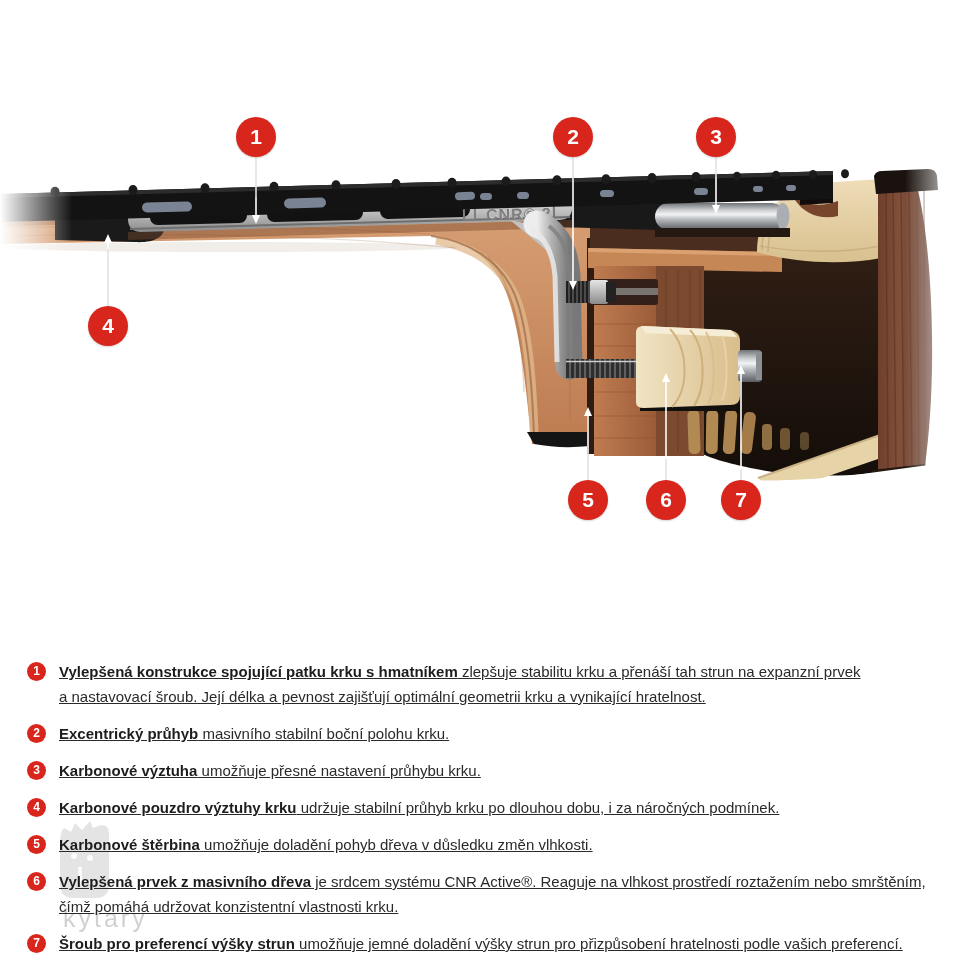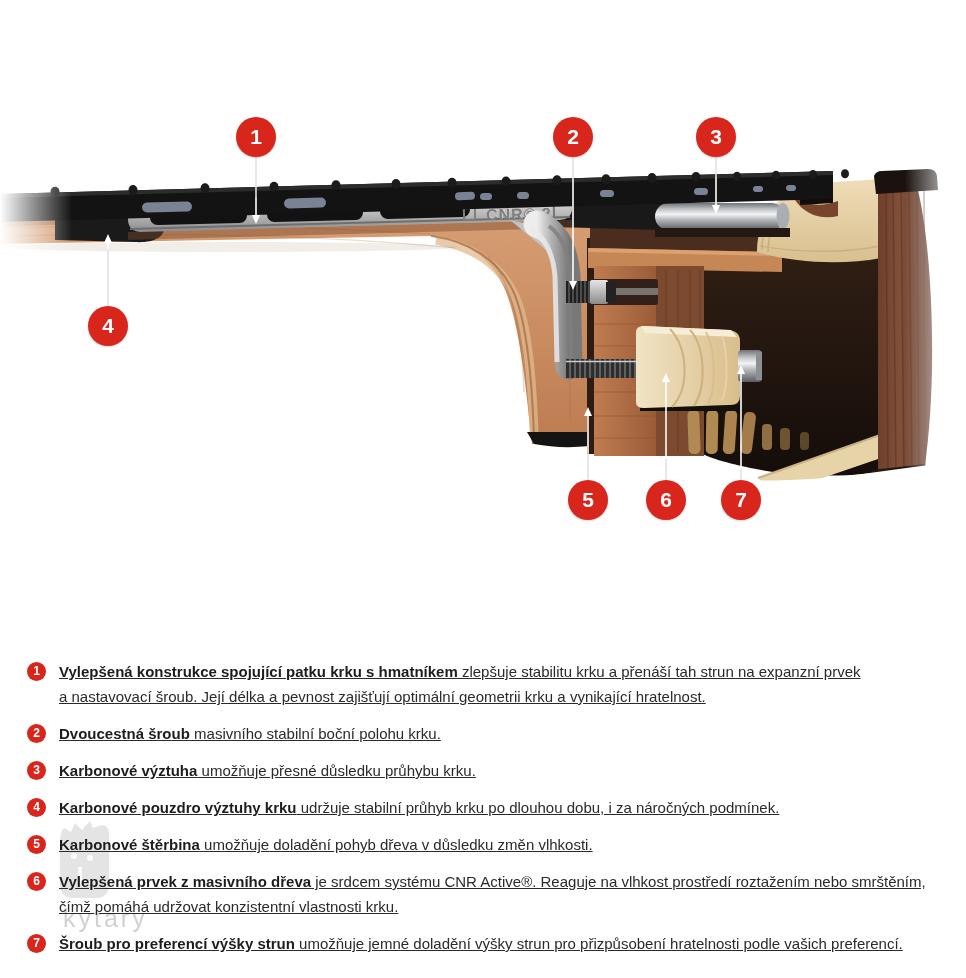--- a/index.html
+++ b/index.html
@@ -350,27 +350,27 @@
         <span class="badge">
             <span>1</span>
           </span>
         <p><strong>Vylepšená konstrukce spojující patku krku s hmatníkem</strong><span> zlepšuje stabilitu krku a přenáší tah strun na expanzní prvek
 a nastavovací šroub. Její délka a pevnost zajišťují optimální geometrii krku a vynikající hratelnost.</span></p>
       </li>
       <li>
         <span class="badge">
             <span>2</span>
           </span>
-        <p><strong>Dvoucestná šroub</strong><span> masivního stabilní boční polohu krku.</span></p>
+        <p><strong>Excentrický průhyb</strong><span> masivního stabilní boční polohu krku.</span></p>
       </li>
       <li>
         <span class="badge">
             <span>3</span>
           </span>
-        <p><strong>Karbonové výztuha</strong><span> umožňuje přesné důsledku průhybu krku.</span></p>
+        <p><strong>Karbonové výztuha</strong><span> umožňuje přesné nastavení průhybu krku.</span></p>
       </li>
       <li>
         <span class="badge">
             <span>4</span>
           </span>
         <p><strong>Karbonové pouzdro výztuhy krku</strong><span> udržuje stabilní průhyb krku po dlouhou dobu, i za náročných podmínek.</span></p>
       </li>
       <li>
         <span class="badge">
             <span>5</span>

